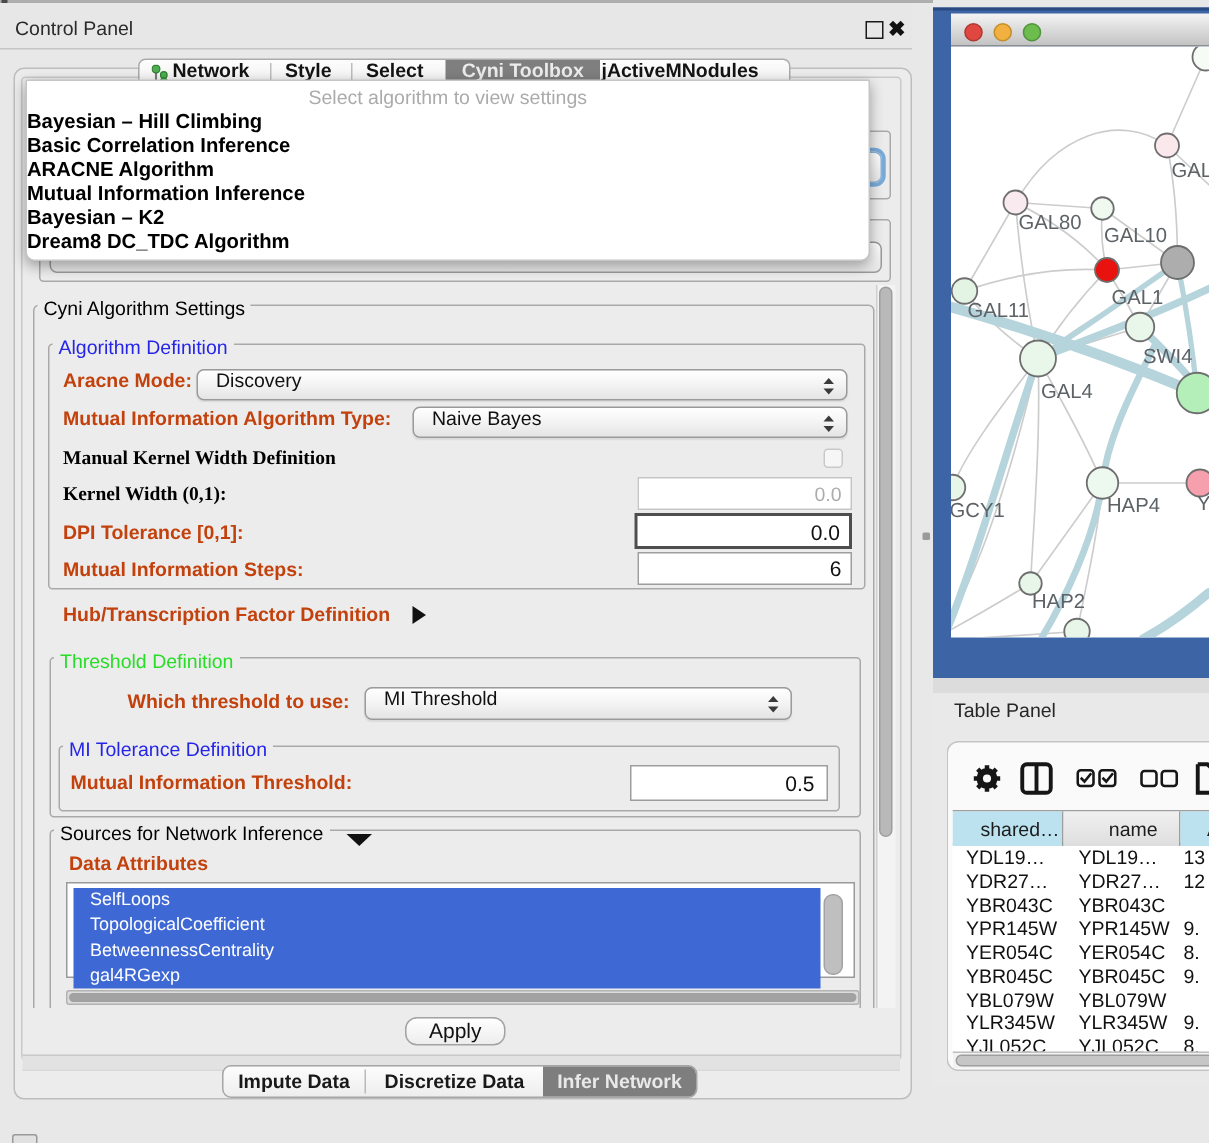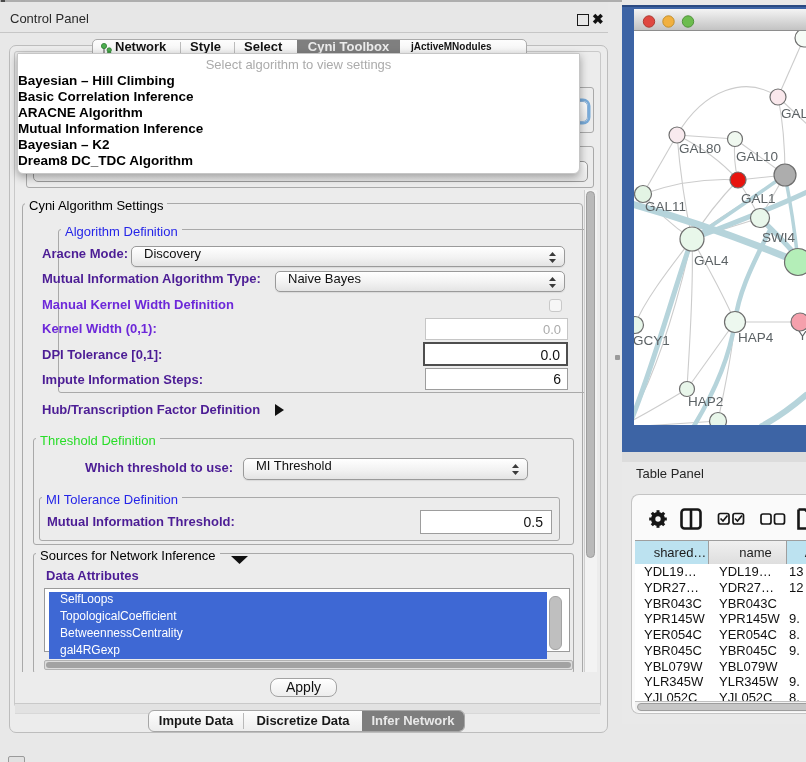--- a/index.html
+++ b/index.html
@@ -1,20 +1,20 @@
 <!DOCTYPE html>
 <html><head>
 <meta charset="utf-8">
 <style>
 * { margin:0; padding:0; box-sizing:border-box; }
 html,body { width:806px; height:762px; overflow:hidden; }
 body { font-family:"Liberation Sans", sans-serif; background:#e8e8e8; position:relative; }
 .abs { position:absolute; }
-.lbl { font-size:13px; font-weight:bold; color:#4c1d95; white-space:nowrap; }
-.lbl.dis { color:#6d28d9; }
+.lbl { font-size:13px; font-weight:bold; color:#c2410c; white-space:nowrap; }
+.lbl.dis { color:#000000;font-family:Liberation Serif, serif; }
 .combo { position:absolute; border:1px solid #9a9a9a; border-radius:5px;
   background:linear-gradient(#ffffff,#f2f2f2 55%,#e4e4e4); box-shadow:0 1px 1px rgba(0,0,0,.08);
   font-size:13px; color:#111;padding-left:12px; }
 .combo .ctext { position:absolute; left:12px; top:-1px; white-space:nowrap; }
 .combo svg.arr { position:absolute; right:7px; top:50%; margin-top:-6px; }
 .tfield { position:absolute; background:#fff; border:1px solid #c0c0c0; font-size:13px;
   color:#111; text-align:right; }
 .tfield span { position:absolute; right:6px; top:3px; }
 .grp { position:absolute; border:1px solid #a9a9a9; border-radius:3px; }
 .gtitle { position:absolute; top:-5px; left:2px; background:#ececec; padding:0 4px;
@@ -41,21 +41,21 @@
   <div class="abs" style="left:33px;top:99px;width:555px;height:21px;border:1px solid #8fb4d9;border-radius:5px;background:linear-gradient(#fff,#e8e8e8);box-shadow:0 0 0 2.5px #79abd9;"></div>
   <div class="grp" style="left:26px;top:144px;width:568px;height:42px;"></div>
   <div class="abs" style="left:33px;top:159px;width:555px;height:21px;border:1px solid #9a9a9a;border-radius:5px;background:linear-gradient(#fff,#e6e6e6);"></div>
 
   <div class="abs" style="left:14px;top:188px;width:570px;height:482px;overflow:hidden;">
 
     <div class="grp" style="left:8px;top:13px;width:561px;height:478px;border-radius:4px;">
       <span class="gtitle">Cyni Algorithm Settings</span>
     </div>
 
-    <div class="grp" style="left:18px;top:39px;width:545px;height:164px;margin-left:26px;">
+    <div class="grp" style="left:18px;top:39px;width:545px;height:164px;">
       <span class="gtitle" style="color:#2525e8;">Algorithm Definition</span>
     </div>
     <div class="lbl abs" style="left:28px;top:56px;">Aracne Mode:</div>
     <div class="combo" style="left:117px;top:56px;width:434px;height:21px;">
       <span class="ctext">Discovery</span>
       <svg class="arr" width="9" height="13">
           <path d="M4.5 1 L8 5 H1 Z" fill="#3a3a3a"></path>
           <path d="M4.5 12 L1 8 H8 Z" fill="#3a3a3a"></path>
         </svg>
     </div>
@@ -70,21 +70,21 @@
     <div class="lbl dis abs" style="left:28px;top:107px;">Manual Kernel Width Definition</div>
     <div class="abs" style="left:535px;top:109px;width:13px;height:13px;border:1px solid #c9c9c9;border-radius:3px;background:#f6f6f6;"></div>
     <div class="lbl dis abs" style="left:28px;top:131px;">Kernel Width (0,1):</div>
     <div class="tfield" style="left:411px;top:128px;width:143px;height:22px;border-color:#c6c6c6;">
         <span style="color:#ababab;">0.0</span>
       </div>
     <div class="lbl abs" style="left:28px;top:157px;">DPI Tolerance [0,1]:</div>
     <div class="tfield" style="left:409px;top:152px;width:145px;height:24px;border:2px solid #4e4e4e;">
         <span style="font-size:14px;top:3px;">0.0</span>
       </div>
-    <div class="lbl abs" style="left:28px;top:182px;">Impute Information Steps:</div>
+    <div class="lbl abs" style="left:28px;top:182px;">Mutual Information Steps:</div>
     <div class="tfield" style="left:411px;top:178px;width:143px;height:22px;border-color:#9d9d9d;">
         <span style="font-size:14px;top:2px;">6</span>
       </div>
 
     <div class="lbl abs" style="left:28px;top:212px;">Hub/Transcription Factor Definition</div>
     <svg class="abs" style="left:259px;top:213px;" width="12" height="14">
         <path d="M2 1 L11 7 L2 13 Z" fill="#111"></path>
       </svg>
 
     <div class="grp" style="left:19px;top:248px;width:541px;height:107px;">
@@ -143,21 +143,21 @@
       <circle cx="3" cy="3" r="2.6" fill="#4cae4f" stroke="#2e7d32" stroke-width="0.8"></circle>
       <circle cx="8.2" cy="7" r="2.2" fill="#4cae4f" stroke="#2e7d32" stroke-width="0.8"></circle>
       <circle cx="8.2" cy="11.4" r="2.4" fill="#4cae4f" stroke="#2e7d32" stroke-width="0.8"></circle>
     </svg>
     <div class="abs" style="left:22px;top:0;width:58px;height:18px;font-size:13px;font-weight:bold;color:#131313;line-height:14px;">Network</div>
     <div class="abs" style="left:87px;top:2px;width:1px;height:15px;background:#bcbcbc;"></div>
     <div class="abs" style="left:97px;top:0;width:35px;height:18px;font-size:13px;font-weight:bold;color:#131313;line-height:14px;">Style</div>
     <div class="abs" style="left:141px;top:2px;width:1px;height:15px;background:#bcbcbc;"></div>
     <div class="abs" style="left:151px;top:0;width:42px;height:18px;font-size:13px;font-weight:bold;color:#131313;line-height:14px;">Select</div>
     <div class="abs" style="left:204px;top:0;width:103px;height:20px;background:#7f7f7f;text-align:center;font-size:13px;font-weight:bold;color:#ececec;line-height:14px;">Cyni Toolbox</div>
-    <div class="abs" style="left:318px;top:0;width:110px;height:18px;font-size:10px;font-weight:bold;color:#131313;line-height:14px;">jActiveMNodules</div>
+    <div class="abs" style="left:308px;top:0;width:110px;height:18px;font-size:13px;font-weight:bold;color:#131313;line-height:14px;">jActiveMNodules</div>
   </div>
 
   <div class="abs" style="left:17px;top:51px;width:563px;height:121px;background:#fff;border:1px solid #c6c6c6;border-radius:1px 1px 6px 6px;box-shadow:0 3px 9px rgba(0,0,0,.35);">
     <div class="abs" style="left:0;top:3px;width:100%;text-align:center;font-size:13px;color:#ababab;">Select algorithm to view settings</div>
     <div class="abs" style="left:0px;top:19px;font-size:13.5px;color:#000;line-height:16px;font-weight:bold;">Bayesian – Hill Climbing<br>Basic Correlation Inference<br><b>ARACNE Algorithm</b><br>Mutual Information Inference<br>Bayesian – K2<br>Dream8 DC_TDC Algorithm</div>
   </div>
 
 </div>
 <div class="abs" style="left:8px;top:756px;width:17px;height:10px;background:#e1e1e1;border:1px solid #9a9a9a;border-radius:2px;"></div>
 

